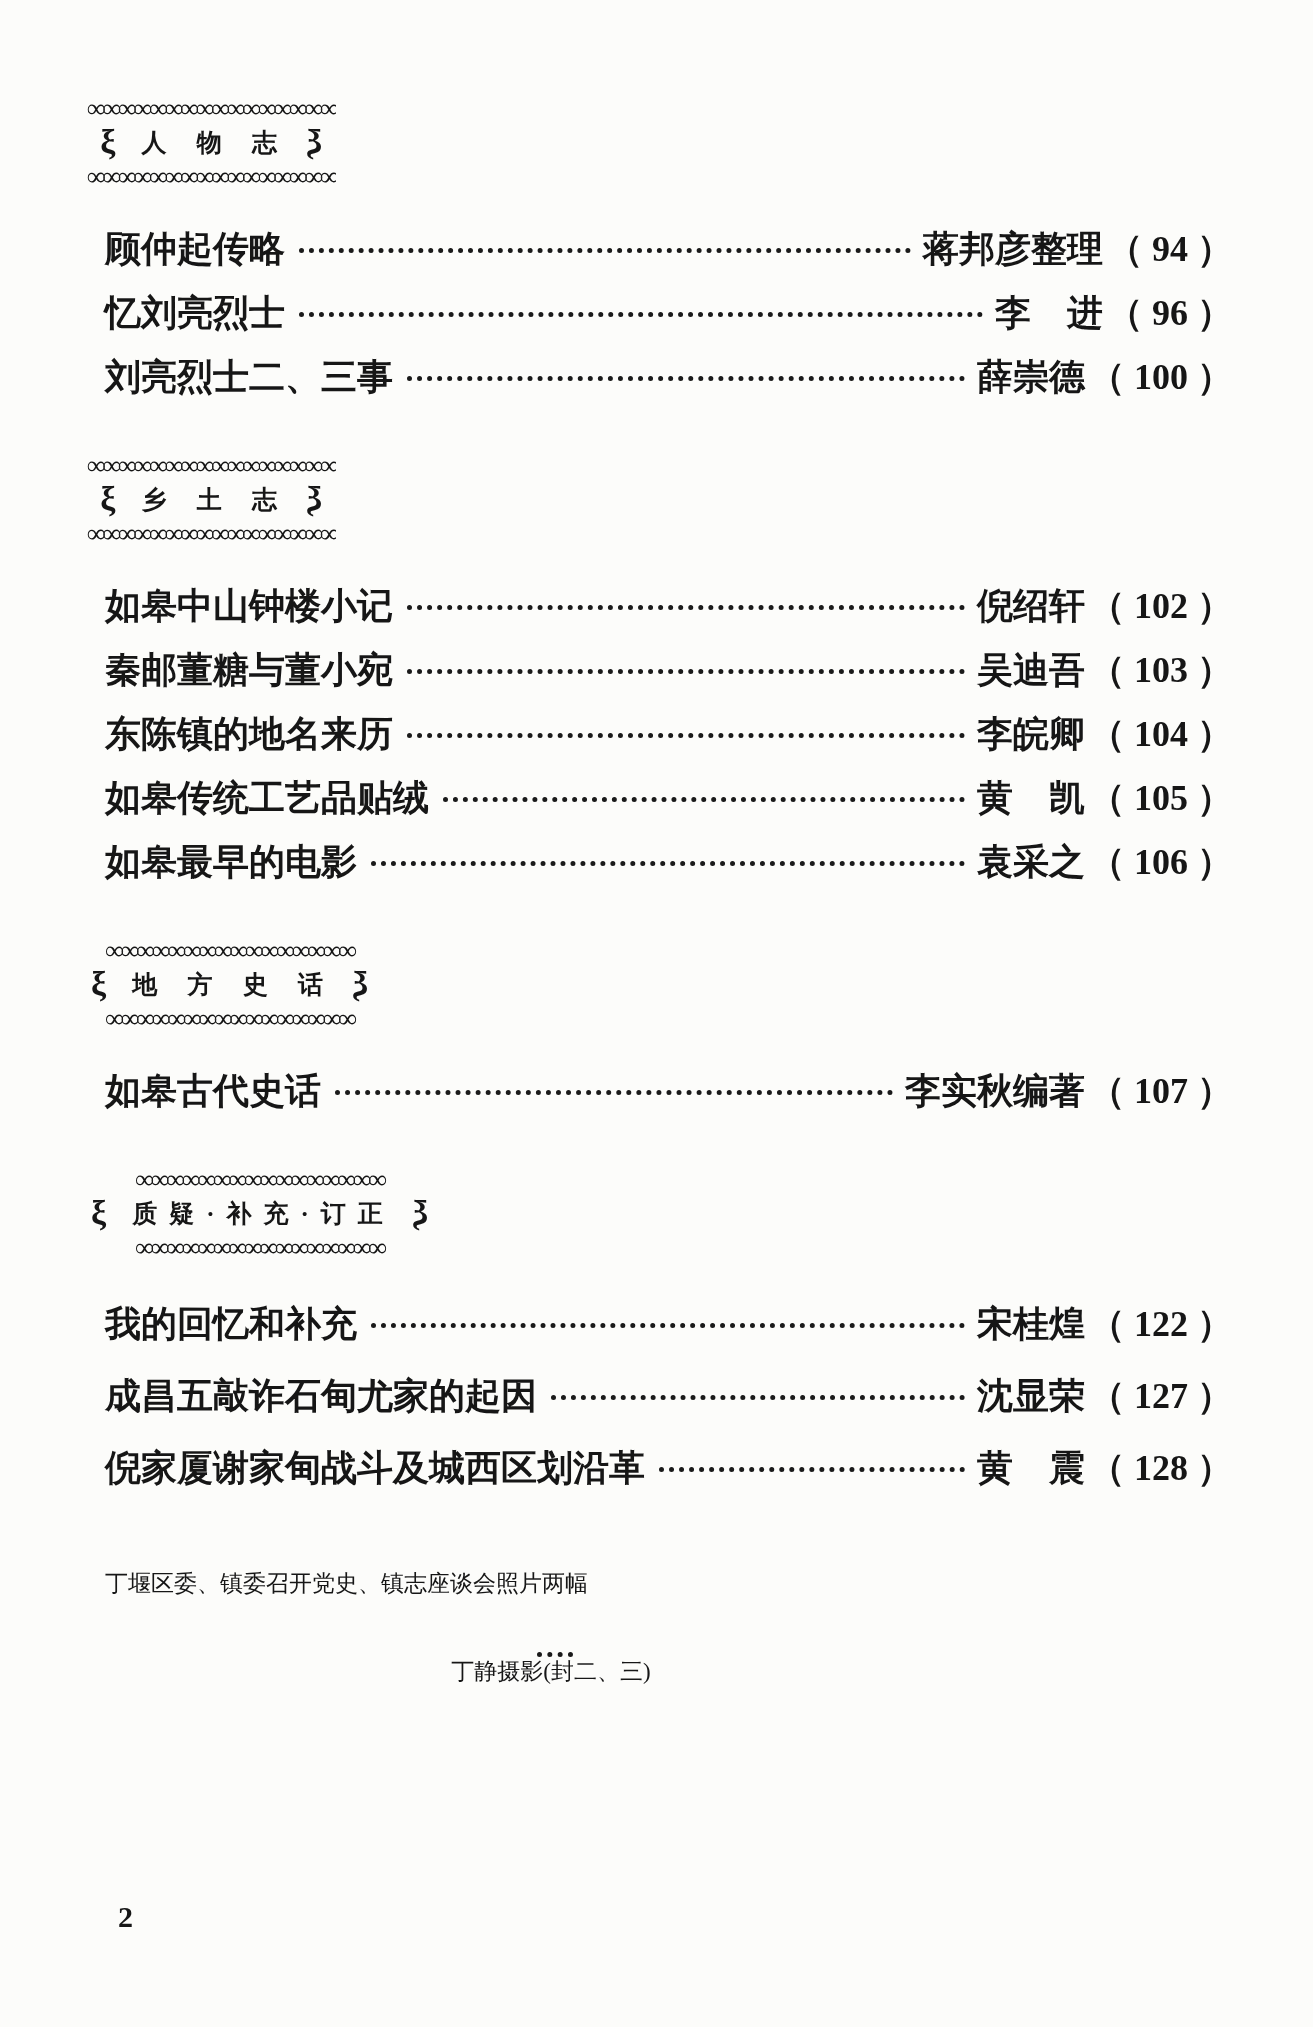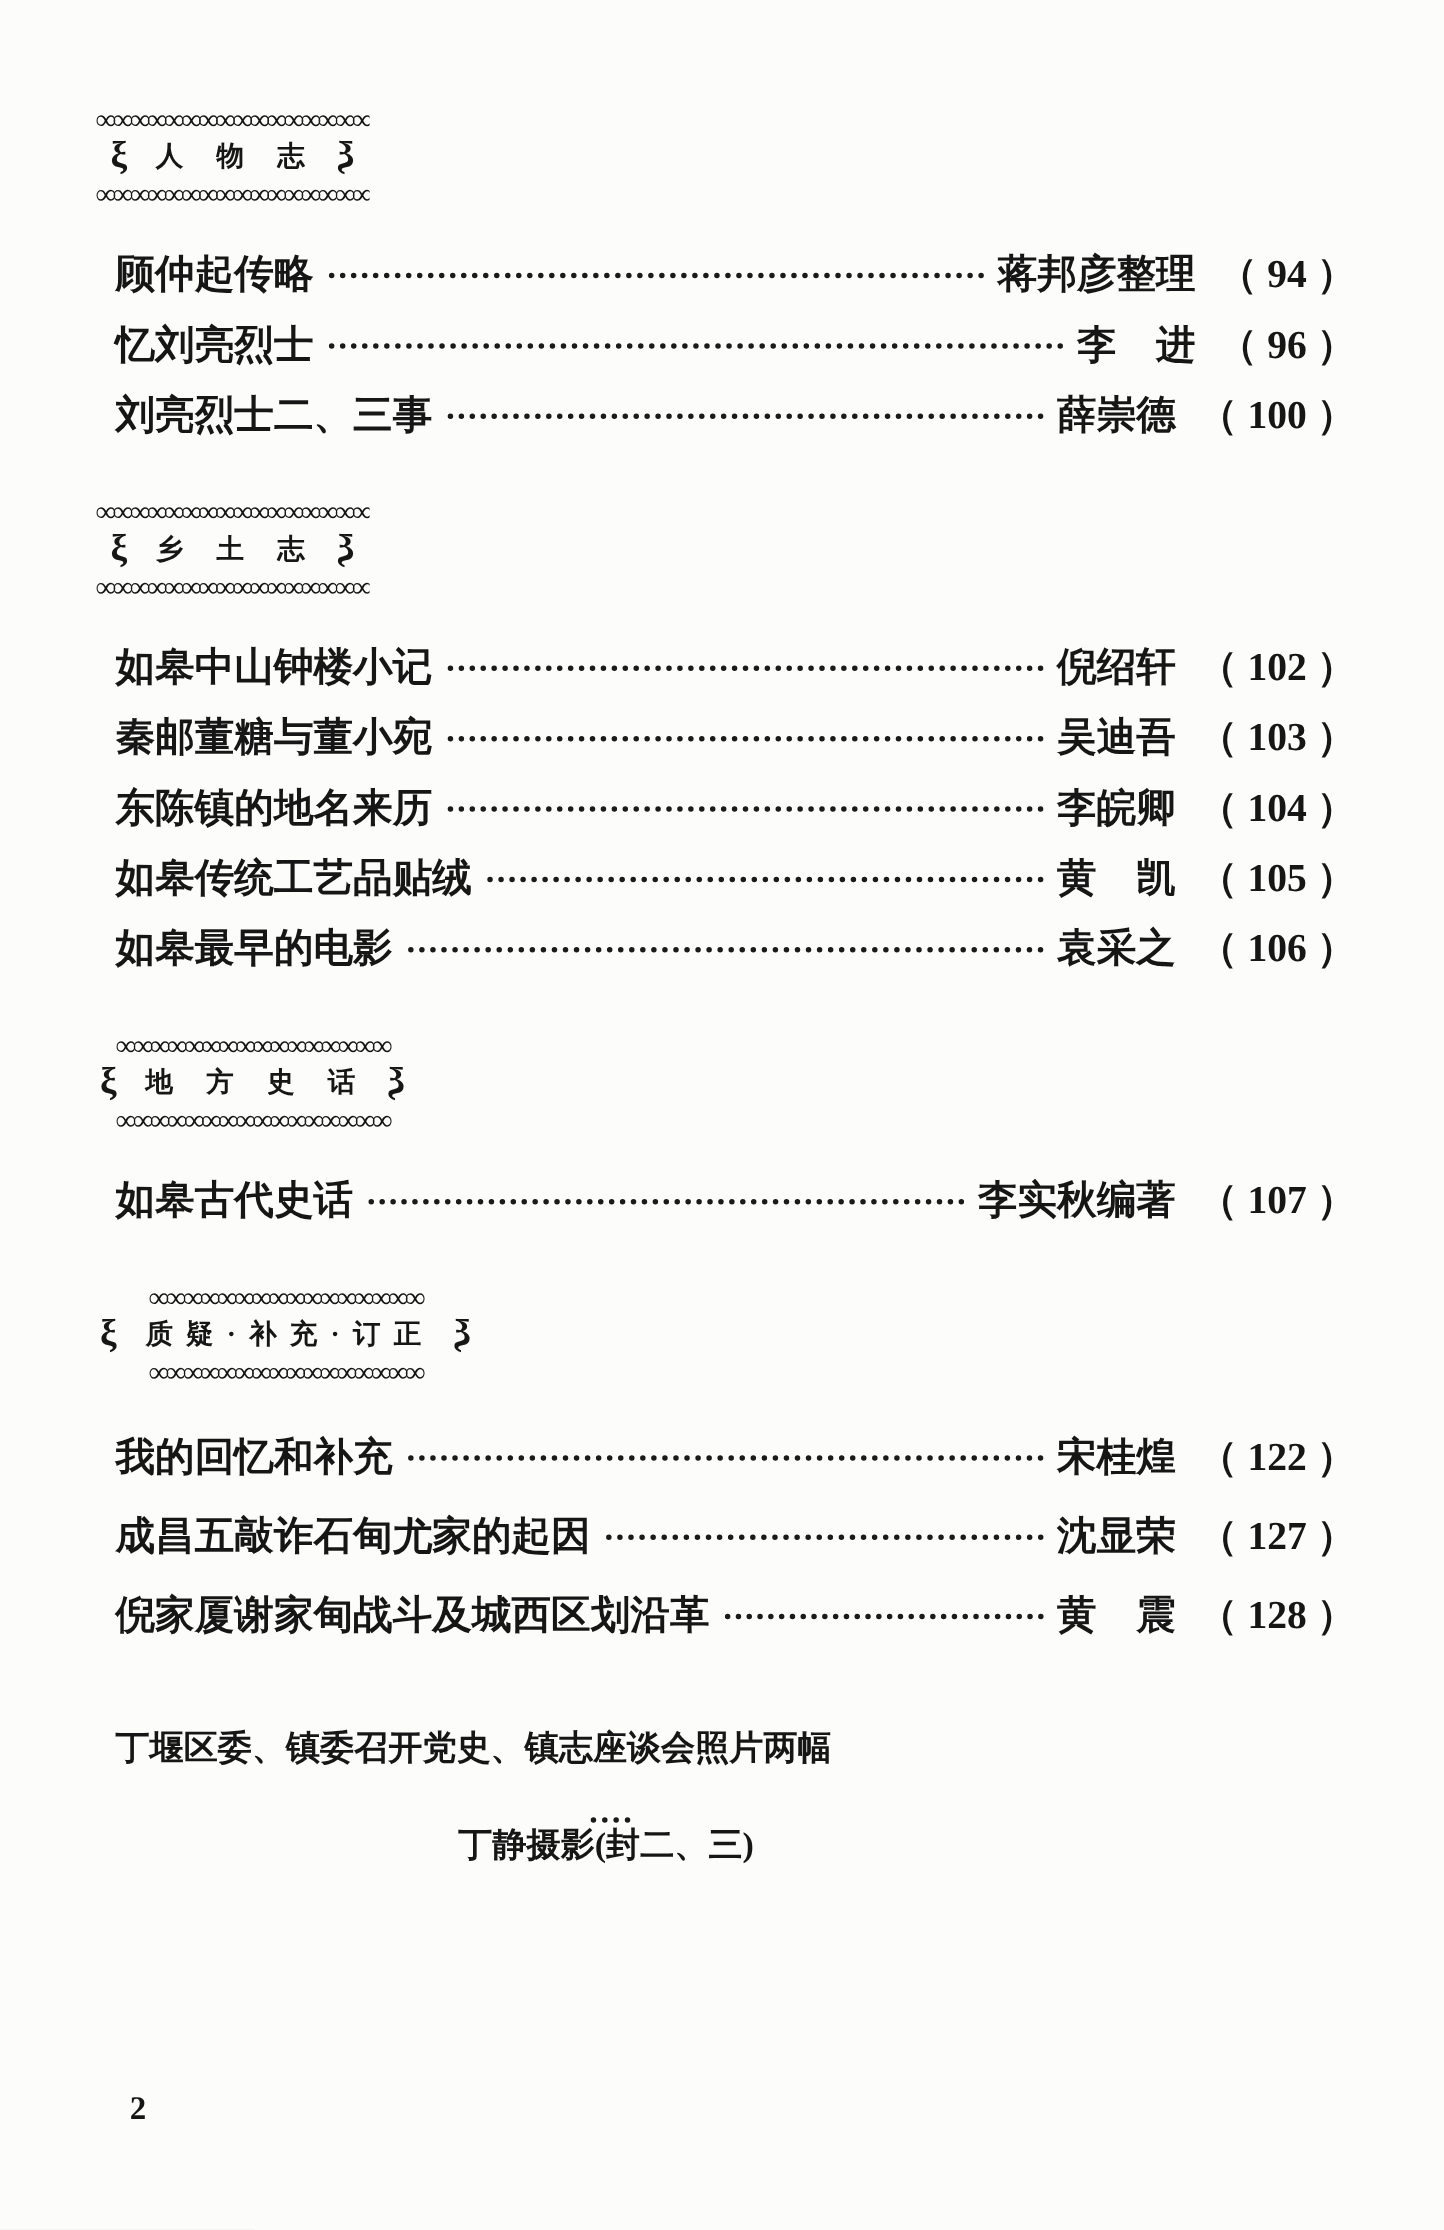--- a/index.html
+++ b/index.html
@@ -68,27 +68,27 @@
   .entries.wide .entry{height:72px;}
   .entry .t{flex:0 0 auto;}
   .leader{
     flex:1 1 auto;
     min-width:36px;
     height:0;
     border-bottom:5px dotted #1a1a1a;
     margin:0 12px 0 14px;
     transform:translateY(1px);
   }
-  .entry .a{flex:0 0 auto; margin-right:20px; white-space:pre;}
+  .entry .a{flex:0 0 auto; margin-right:4px; white-space:pre;}
   .entry .p{flex:0 0 auto; white-space:pre;}
   
   .fnote{
     margin-top:64px;
-    font-size:31px;
-    font-weight:bold;
+    font-size:23px;
+    font-weight:normal;
   }
   .fnote-line1{white-space:nowrap;}
   .fnote-line2{
     display:flex;
     align-items:center;
     width:860px;
     margin-left:16px;
     margin-top:40px;
     height:48px;
     white-space:nowrap;

